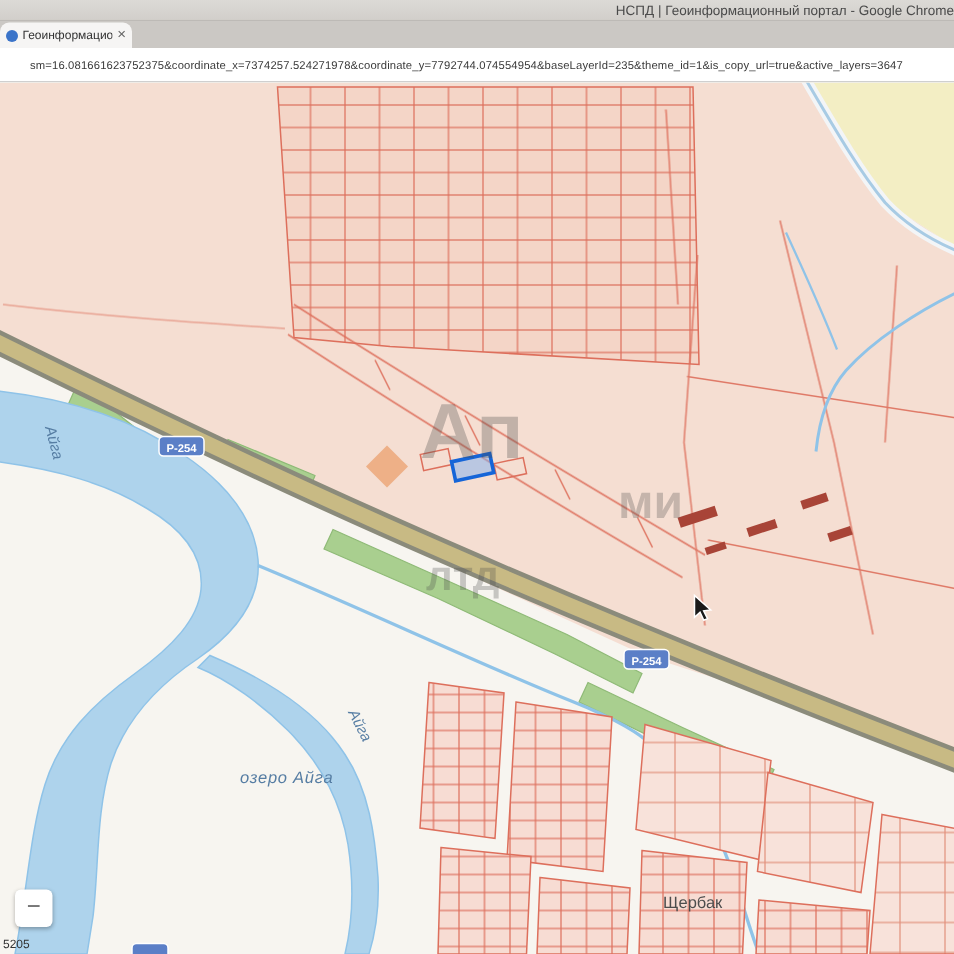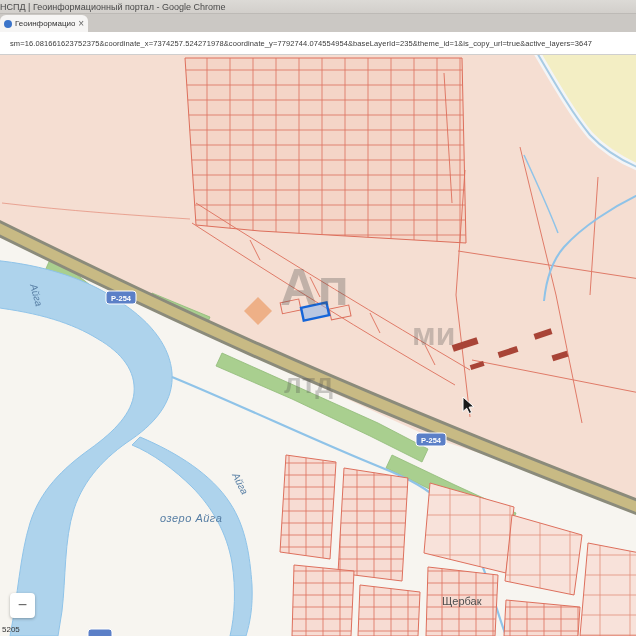--- a/index.html
+++ b/index.html
@@ -1,30 +1,30 @@
 <!DOCTYPE html>
 <html><head>
 <meta charset="utf-8">
 <style>
   html,body{margin:0;padding:0;width:636px;height:636px;overflow:hidden;
     font-family:"Liberation Sans",sans-serif;background:#f7f5f0;}
   .titlebar{height:14px;background:linear-gradient(#dcdad6,#d2cfcb);
-    font-size:9px;color:#4a4a4a;text-align:left;line-height:14px;
+    font-size:9px;color:#4a4a4a;text-align:right;line-height:14px;
     border-bottom:1px solid #bdbab6;box-sizing:border-box;}
   .tabstrip{height:18px;background:#cbc8c4;display:flex;align-items:flex-end;}
   .tab{width:88px;height:17px;background:#f6f5f4;border-radius:6px 6px 0 0;
     display:flex;align-items:center;gap:3px;padding:0 4px;box-sizing:border-box;
     font-size:8px;color:#333;overflow:hidden;}
   .favicon{width:8px;height:8px;border-radius:50%;background:#3b74c9;flex:0 0 auto;}
   .tab-label{white-space:nowrap;overflow:hidden;flex:1 1 auto;}
   .tab-close{flex:0 0 auto;color:#666;font-size:10px;line-height:10px;cursor:default;}
   .addressbar{height:23px;background:#ffffff;border-bottom:1px solid #cfcfcf;
     display:flex;align-items:center;box-sizing:border-box;}
   .url{font-size:7.5px;color:#3a3a3a;white-space:nowrap;overflow:hidden;
-    padding-left:10px;letter-spacing:0.1px;}
+    padding-left:20px;letter-spacing:0.1px;}
   .map{position:relative;width:636px;height:581px;background:#f7f5f0;overflow:hidden;}
   .map svg{display:block;}
   .zoom-btn{position:absolute;left:10px;top:538px;width:25px;height:25px;
     background:#ffffff;border-radius:4px;box-shadow:0 1px 3px rgba(0,0,0,.3);
     font-size:16px;color:#666;text-align:center;line-height:23px;cursor:pointer;}
   .scale-frag{position:absolute;left:2px;top:570px;font-size:8px;color:#333;}
   svg text{font-family:"Liberation Sans",sans-serif;}
   .maplabel{fill:#567da3;font-style:italic;}
   .placelabel{fill:#4d4d4d;}
   .shield-text{fill:#ffffff;font-weight:bold;}

